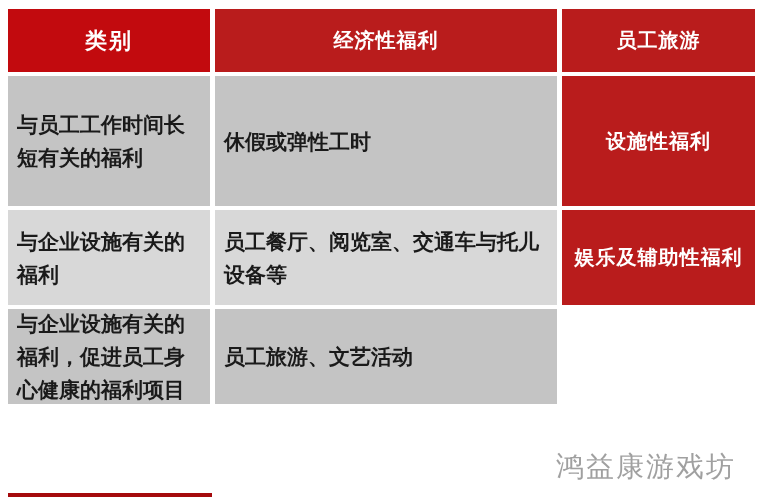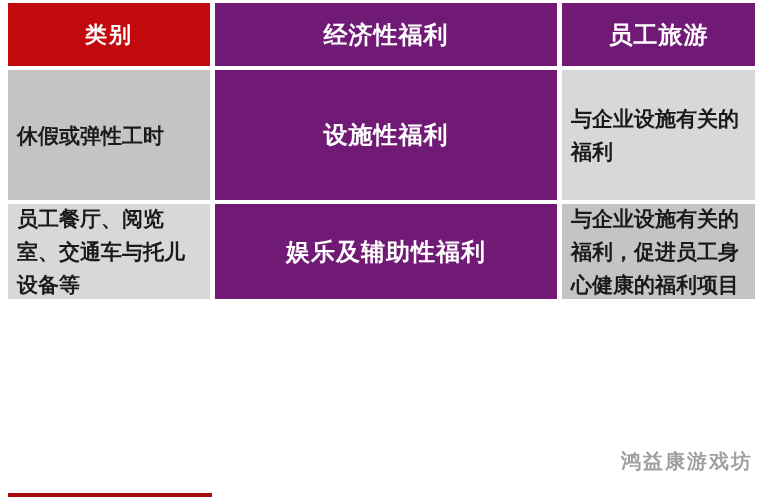--- a/index.html
+++ b/index.html
@@ -14,41 +14,41 @@
     height: 500px;
     background: #ffffff;
     overflow: hidden;
   }
   .benefits-table {
     display: grid;
     grid-template-columns: 202px 342px 193px;
     grid-template-rows: 63px 130px 95px 95px 91px;
     column-gap: 5px;
     row-gap: 4px;
-    padding: 3px 6px 0 8px;
+    padding: 9px 6px 0 8px;
     box-sizing: border-box;
     width: 761px;
   }
   .cell {
     display: flex;
     align-items: center;
     box-sizing: border-box;
   }
   .header-cell {
     background: #c20a0e;
     color: #ffffff;
     font-size: 22px;
     font-weight: bold;
     justify-content: center;
     letter-spacing: 2px;
   }
   .category-cell {
-    background: #701a75;
+    background: #b91c1c;
     color: #ffffff;
-    font-size: 24px;
+    font-size: 20px;
     font-weight: bold;
     justify-content: center;
     text-align: center;
     letter-spacing: 1px;
     padding: 0 4px;
   }
   .body-cell {
     color: #1a1a1a;
     font-size: 21px;
     font-weight: 600;
@@ -61,24 +61,24 @@
   .bottom-strip {
     position: absolute;
     left: 8px;
     top: 493px;
     width: 204px;
     height: 4px;
     background: #a50a0d;
   }
   .watermark {
     position: absolute;
-    right: 8px;
+    right: 25px;
     top: 448px;
-    font-size: 20px;
-    font-weight: bold;
+    font-size: 28px;
+    font-weight: normal;
     letter-spacing: 2px;
     color: rgba(82, 82, 82, 0.55);
     pointer-events: none;
   }
 </style>
 </head>
 <body>
 
 <div class="page">
   <div class="benefits-table">
@@ -88,38 +88,44 @@
     </div>
 
     <div class="cell category-cell">
       <span>经济性福利</span>
     </div>
 
     <div class="cell category-cell">
       <span>员工旅游</span>
     </div>
     <div class="cell body-cell shade-mid">
+      <span>与员工工作时间长短有关的福利</span>
+    </div>
+    <div class="cell body-cell shade-mid">
       <span>休假或弹性工时</span>
     </div>
 
     <div class="cell category-cell">
       <span>设施性福利</span>
     </div>
     <div class="cell body-cell shade-light">
       <span>与企业设施有关的福利</span>
     </div>
     <div class="cell body-cell shade-light">
       <span>员工餐厅、阅览室、交通车与托儿设备等</span>
     </div>
 
     <div class="cell category-cell">
       <span>娱乐及辅助性福利</span>
     </div>
     <div class="cell body-cell shade-mid">
       <span>与企业设施有关的福利，促进员工身心健康的福利项目</span>
     </div>
+    <div class="cell body-cell shade-mid">
+      <span>员工旅游、文艺活动</span>
+    </div>
 
   </div>
 
   <div class="bottom-strip"></div>
 
   <div class="watermark">鸿益康游戏坊</div>
 </div>
 
 </body></html>

